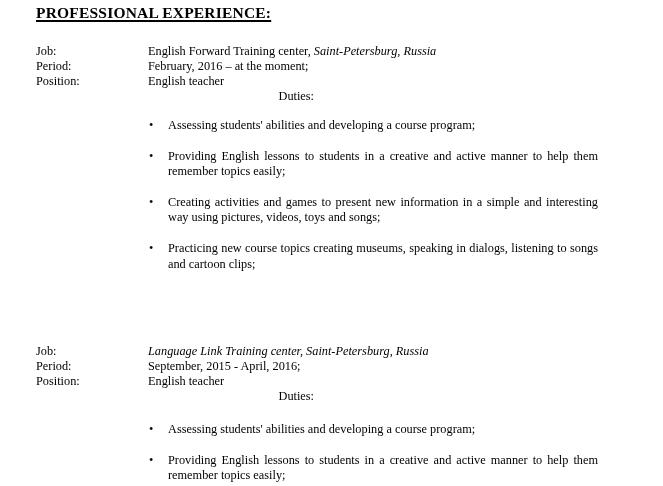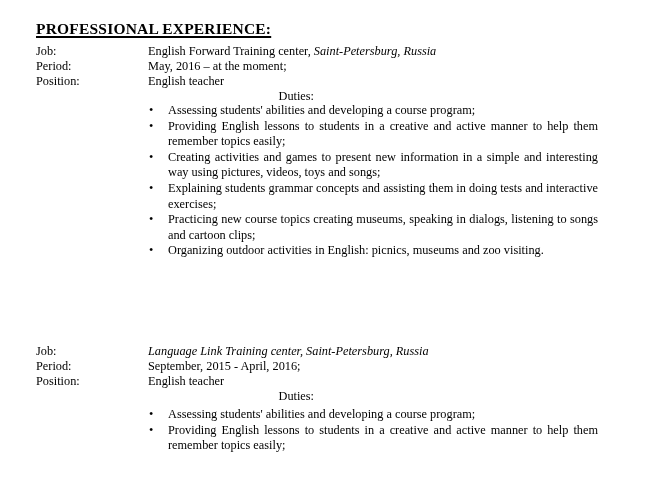--- a/index.html
+++ b/index.html
@@ -9,21 +9,21 @@
     height: 486px;
     background: #ffffff;
     font-family: "Liberation Serif", serif;
     font-size: 12.3px;
     color: #000000;
     overflow: hidden;
   }
   .heading {
     position: absolute;
     left: 36px;
-    top: 19px;
+    top: 3px;
     margin: 0;
     font-size: 15.5px;
     font-weight: bold;
     letter-spacing: 0.2px;
     line-height: 19px;
     text-decoration: underline;
     text-decoration-thickness: 1.6px;
     text-underline-offset: 2px;
   }
   .job-block {
@@ -42,20 +42,21 @@
     width: 450px;
     margin: 0;
     padding: 0;
     list-style: none;
   }
   .duties li {
     position: relative;
     padding-left: 20px;
     text-align: justify;
     line-height: 15.6px;
+    margin-top: 15px;
   }
   .duties li::before {
     content: "\2022";
     position: absolute;
     left: 1px;
     top: 0;
   }
 </style>
 </head>
 <body>
@@ -64,38 +65,36 @@
 
   <h1 class="heading">PROFESSIONAL EXPERIENCE:</h1>
 
   <section class="job-block" style="top:44px">
     <div class="row">
       <span class="field-label">Job:</span>
       <span class="field-value"><span class="company">English Forward Training center,</span><span class="it">Saint-Petersburg, Russia</span></span>
     </div>
     <div class="row">
       <span class="field-label">Period:</span>
-      <span class="field-value">May, 2016 – at the moment;</span>
+      <span class="field-value">February, 2016 – at the moment;</span>
     </div>
     <div class="row">
       <span class="field-label">Position:</span>
       <span class="field-value">English teacher</span>
     </div>
     <div class="row">
       <span class="field-label">Duties:</span>
     </div>
   </section>
 
   <ul class="duties" style="top:103px">
     <li>Assessing students' abilities and developing a course program;</li>
     <li>Providing English lessons to students in a creative and active manner to help them remember topics easily;</li>
     <li>Creating activities and games to present new information in a simple and interesting way using pictures, videos, toys and songs;</li>
-    <li>Explaining students grammar concepts and assisting them in doing tests and interactive exercises;</li>
     <li>Practicing new course topics creating museums, speaking in dialogs, listening to songs and cartoon clips;</li>
-    <li>Organizing outdoor activities in English: picnics, museums and zoo visiting.</li>
   </ul>
 
   <section class="job-block" style="top:344px">
     <div class="row">
       <span class="field-label">Job:</span>
       <span class="field-value"><span class="company it">Language Link Training center,</span><span class="it">Saint-Petersburg, Russia</span></span>
     </div>
     <div class="row">
       <span class="field-label">Period:</span>
       <span class="field-value">September, 2015 - April, 2016;</span>

